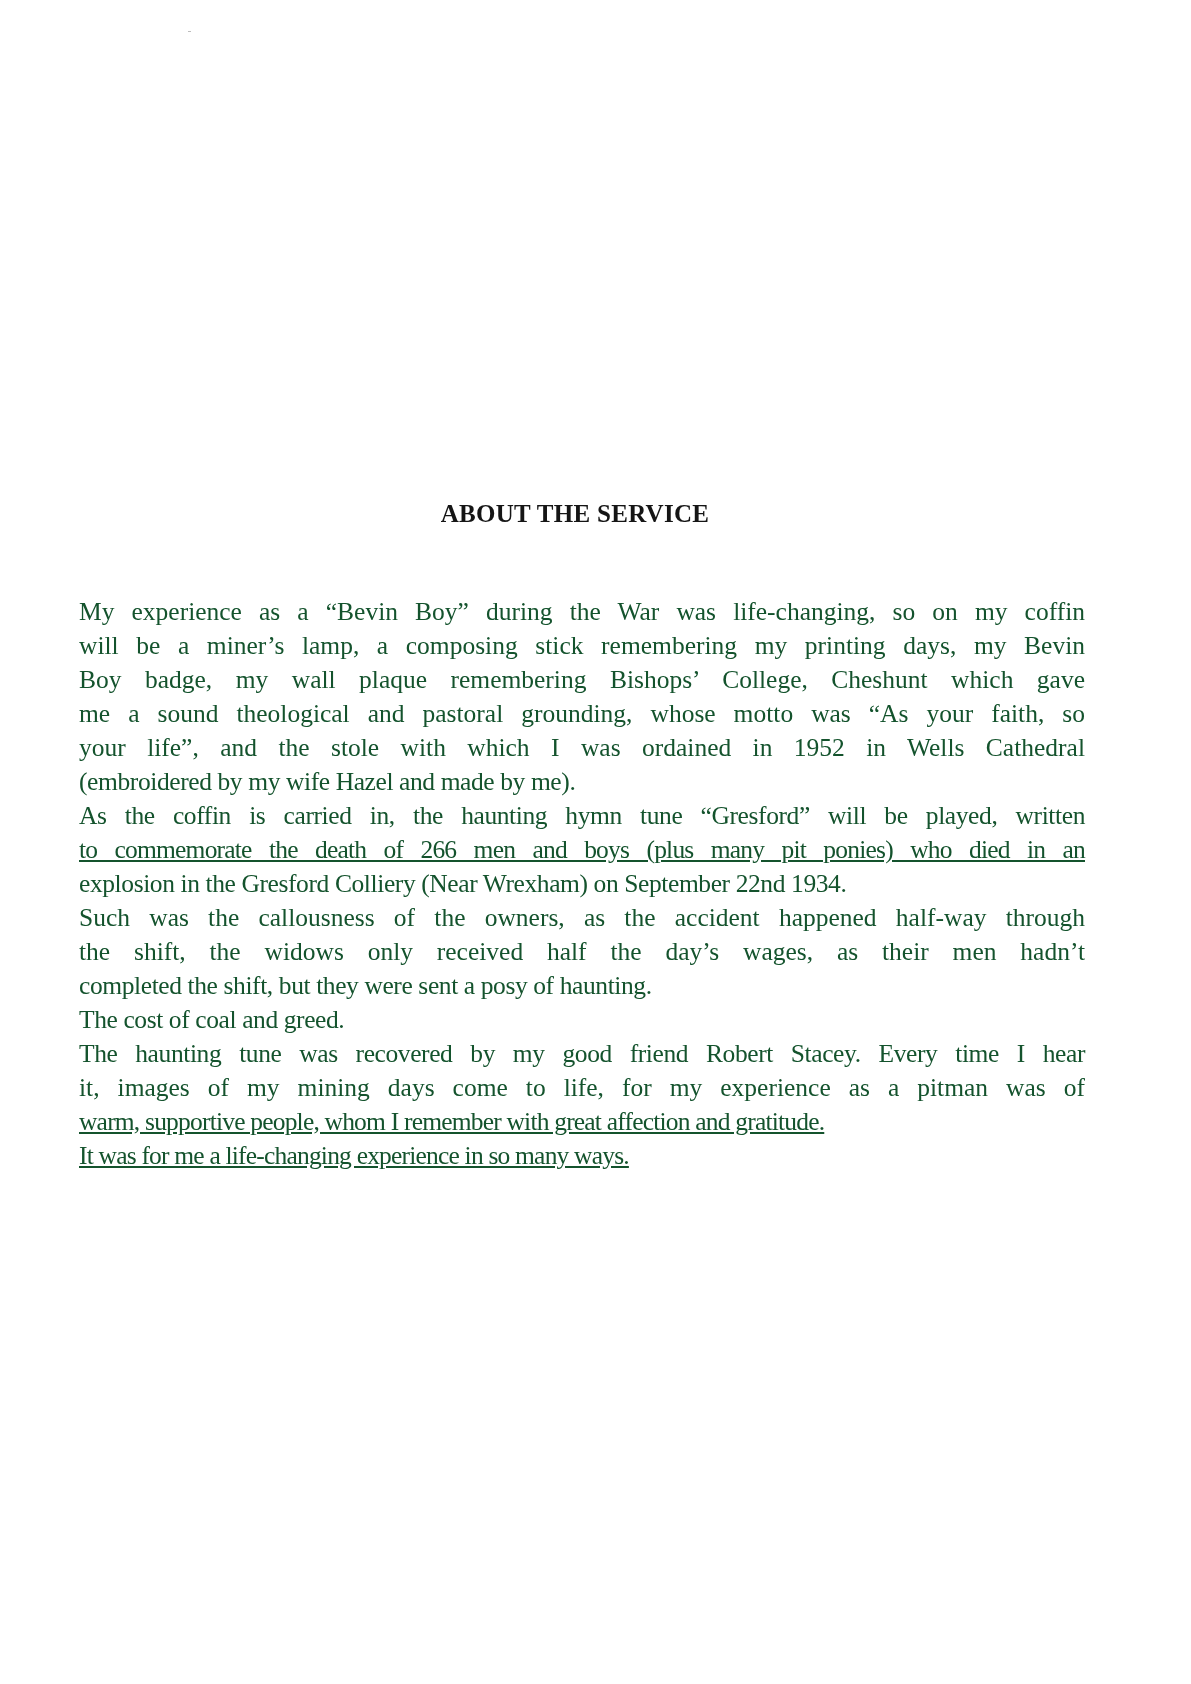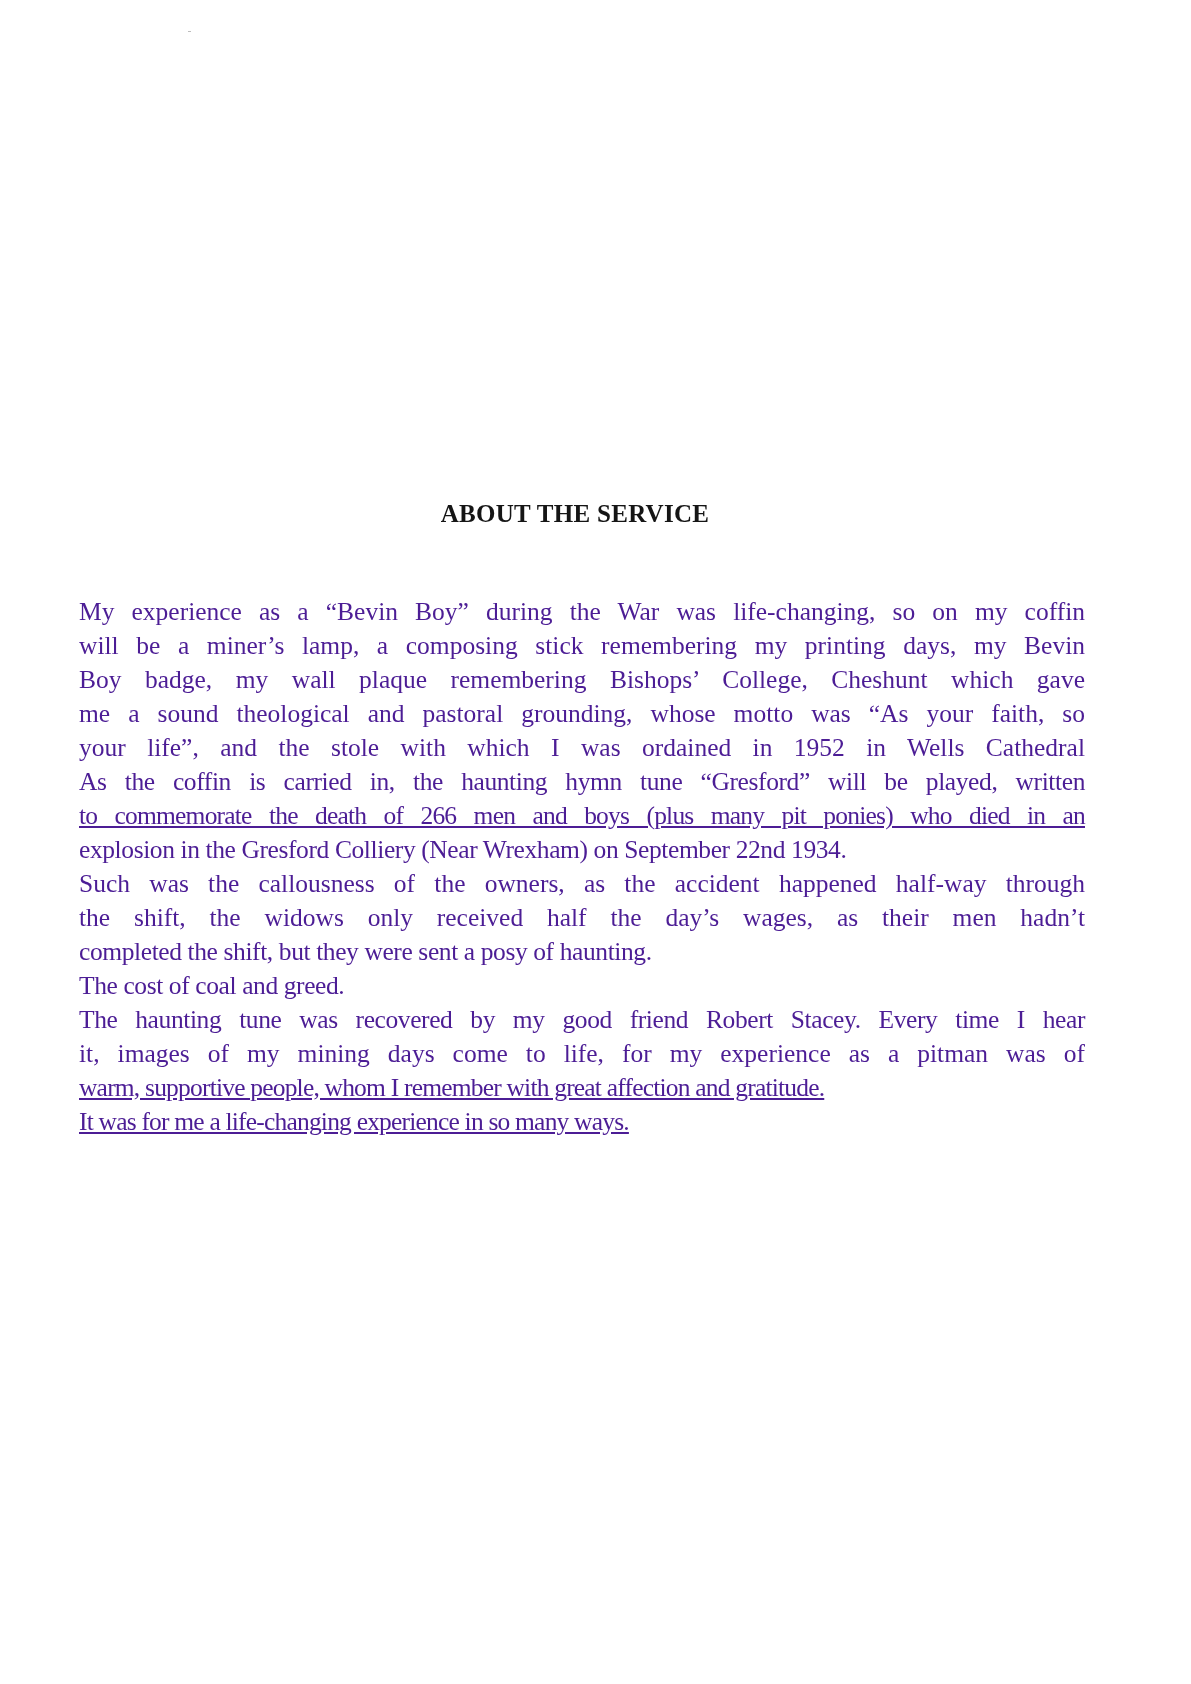--- a/index.html
+++ b/index.html
@@ -48,21 +48,21 @@
       width: 1006px;
     }
     .line {
       display: block;
       height: 34px;
       line-height: 34px;
       font-size: 25.5px;
       white-space: nowrap;
       text-align: justify;
       text-align-last: justify;
-      color: #4c1d95;
+      color: #14532d;
     }
     .line.last {
       text-align-last: left;
     }
     .line.condensed {
       letter-spacing: -0.4px;
     }
     .line.condensed2 {
       letter-spacing: -0.8px;
       text-decoration: underline;
@@ -75,20 +75,21 @@
   <div class="scan-speck"></div>
 
   <div class="title">ABOUT THE SERVICE</div>
 
   <div class="body-text">
     <span class="line">My experience as a “Bevin Boy” during the War was life-changing, so on my coffin</span>
     <span class="line">will be a miner’s lamp, a composing stick remembering my printing days, my Bevin</span>
     <span class="line">Boy badge, my wall plaque remembering Bishops’ College, Cheshunt which gave</span>
     <span class="line">me a sound theological and pastoral grounding, whose motto was “As your faith, so</span>
     <span class="line">your life”, and the stole with which I was ordained in 1952 in Wells Cathedral</span>
+    <span class="line last condensed">(embroidered by my wife Hazel and made by me).</span>
     <span class="line condensed">As the coffin is carried in, the haunting hymn tune “Gresford” will be played, written</span>
     <span class="line condensed2">to commemorate the death of 266 men and boys (plus many pit ponies) who died in an</span>
     <span class="line last condensed">explosion in the Gresford Colliery (Near Wrexham) on September 22nd  1934.</span>
     <span class="line">Such was the callousness of the owners, as the accident happened half-way through</span>
     <span class="line">the shift, the widows only received half the day’s wages, as their men hadn’t</span>
     <span class="line last condensed">completed the shift, but they were sent a posy of haunting.</span>
     <span class="line last condensed">The cost of coal and greed.</span>
     <span class="line condensed">The haunting tune was recovered by my good friend Robert Stacey. Every time I hear</span>
     <span class="line">it, images of my mining days come to life, for my experience as a pitman was of</span>
     <span class="line last condensed2">warm, supportive people, whom I remember with great affection and gratitude.</span>

